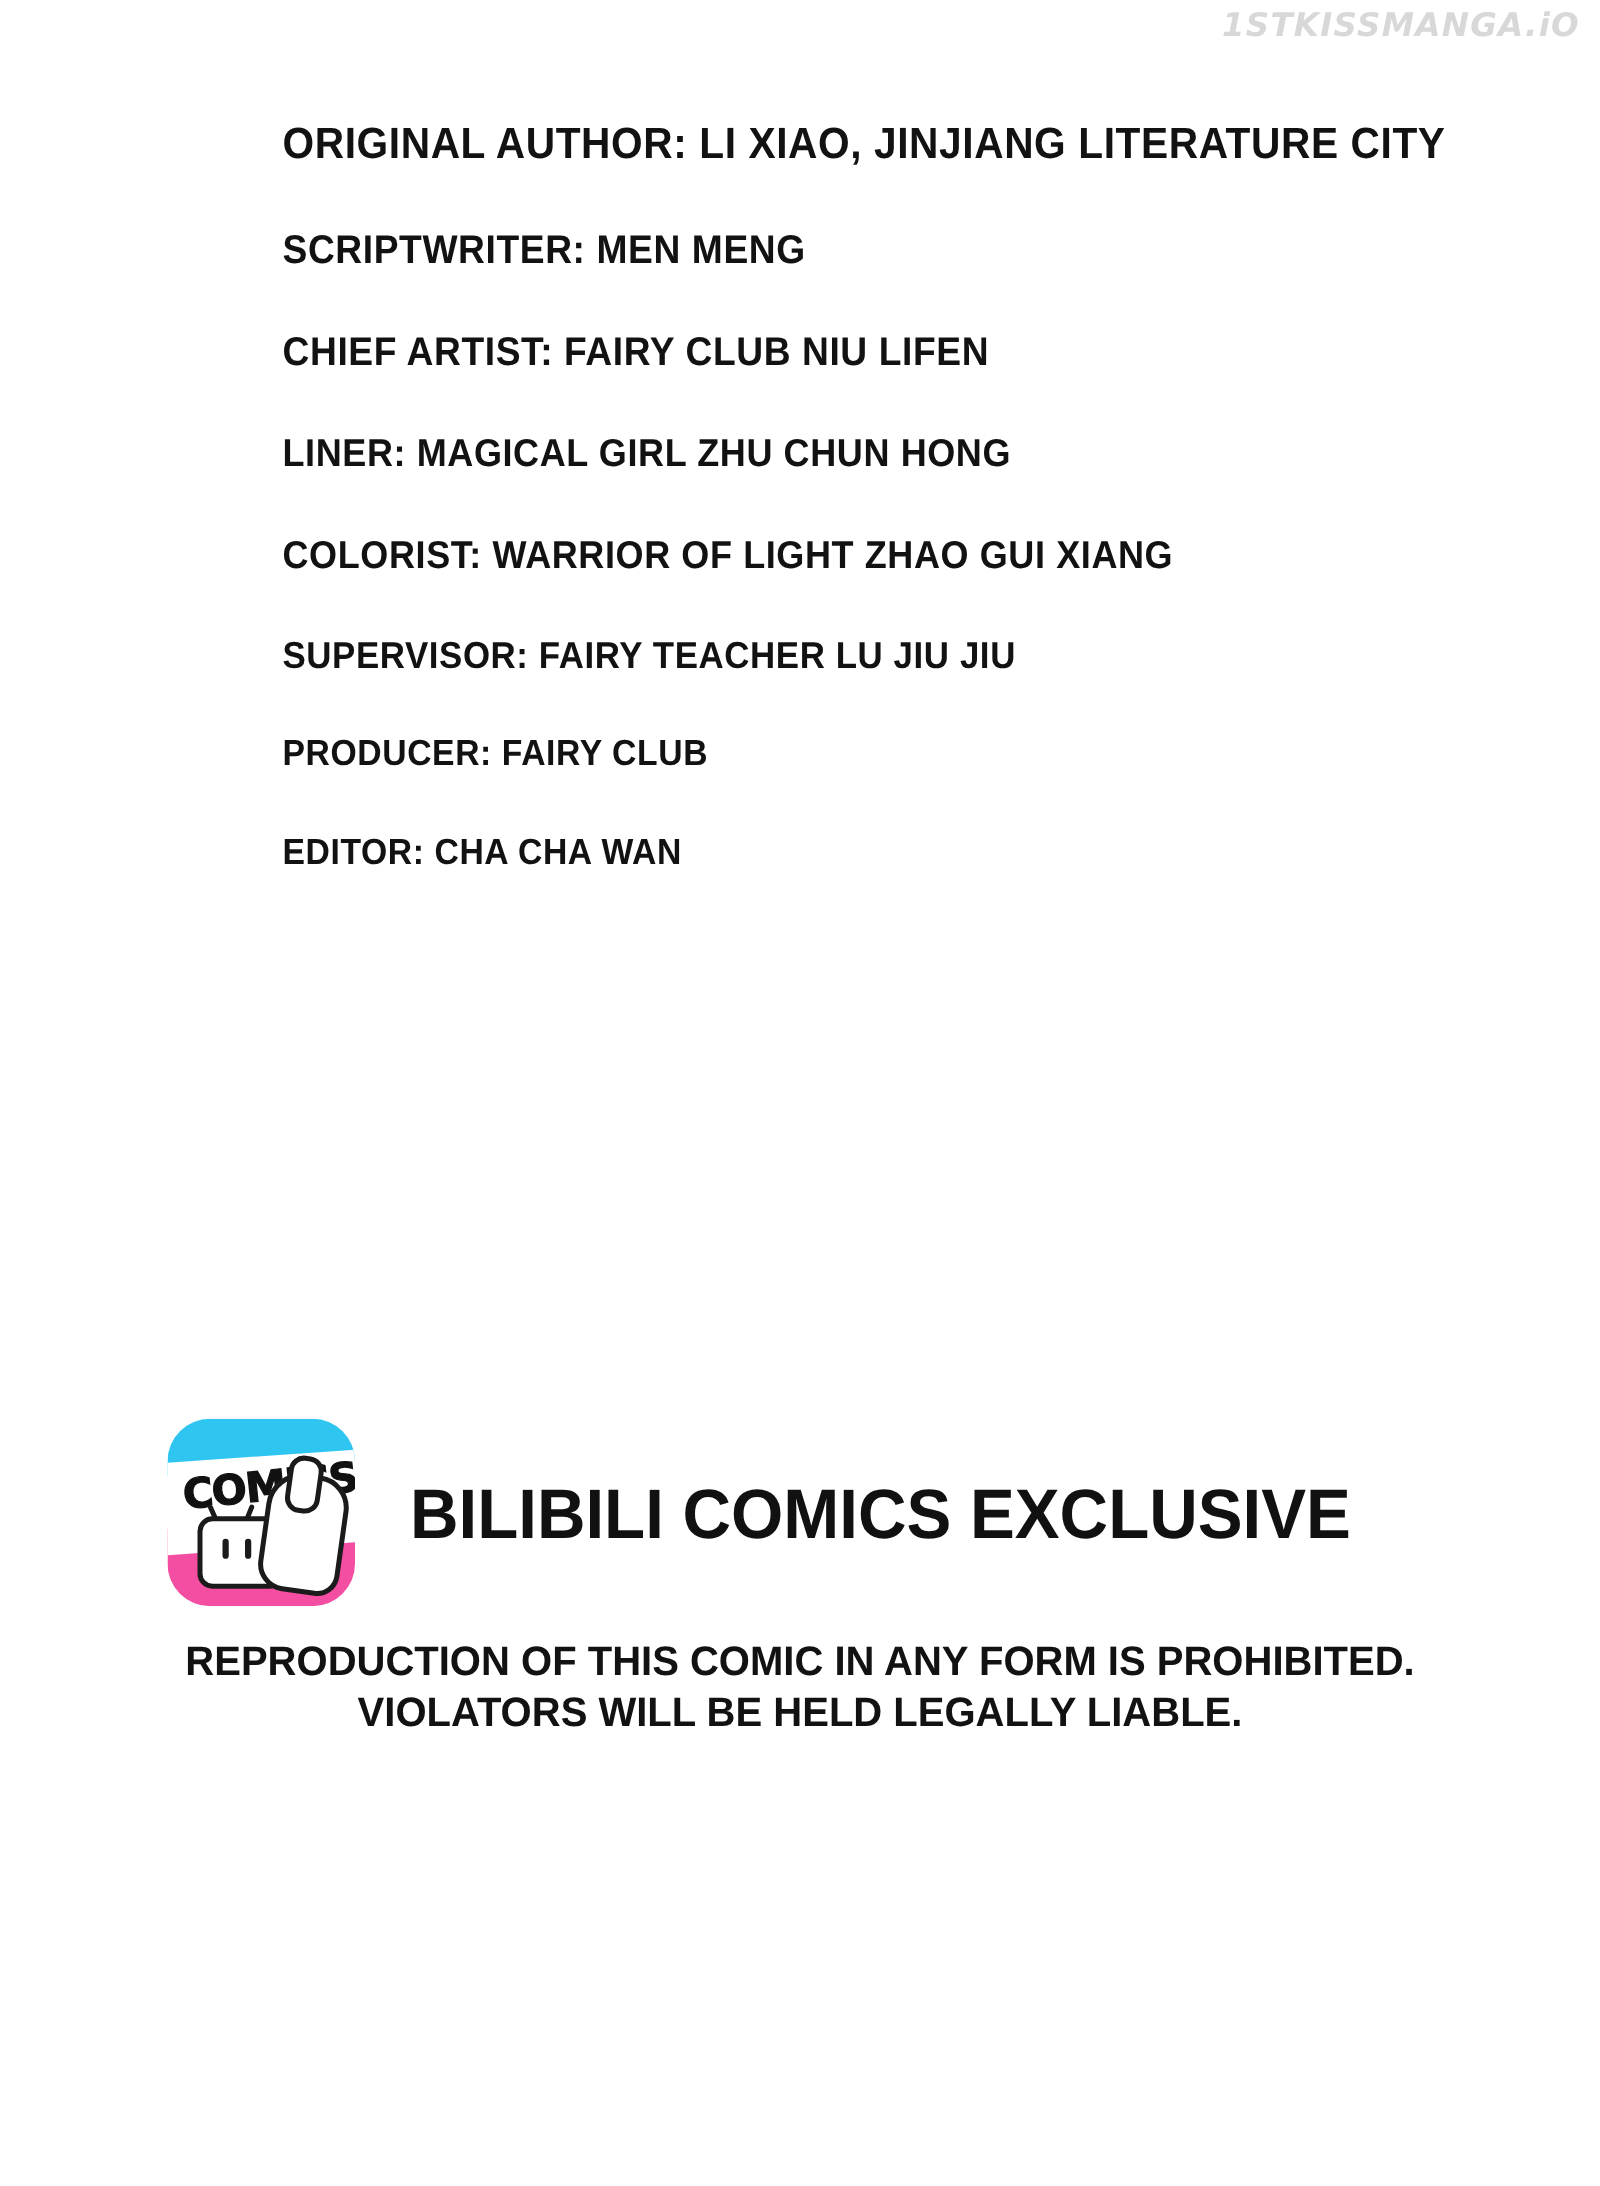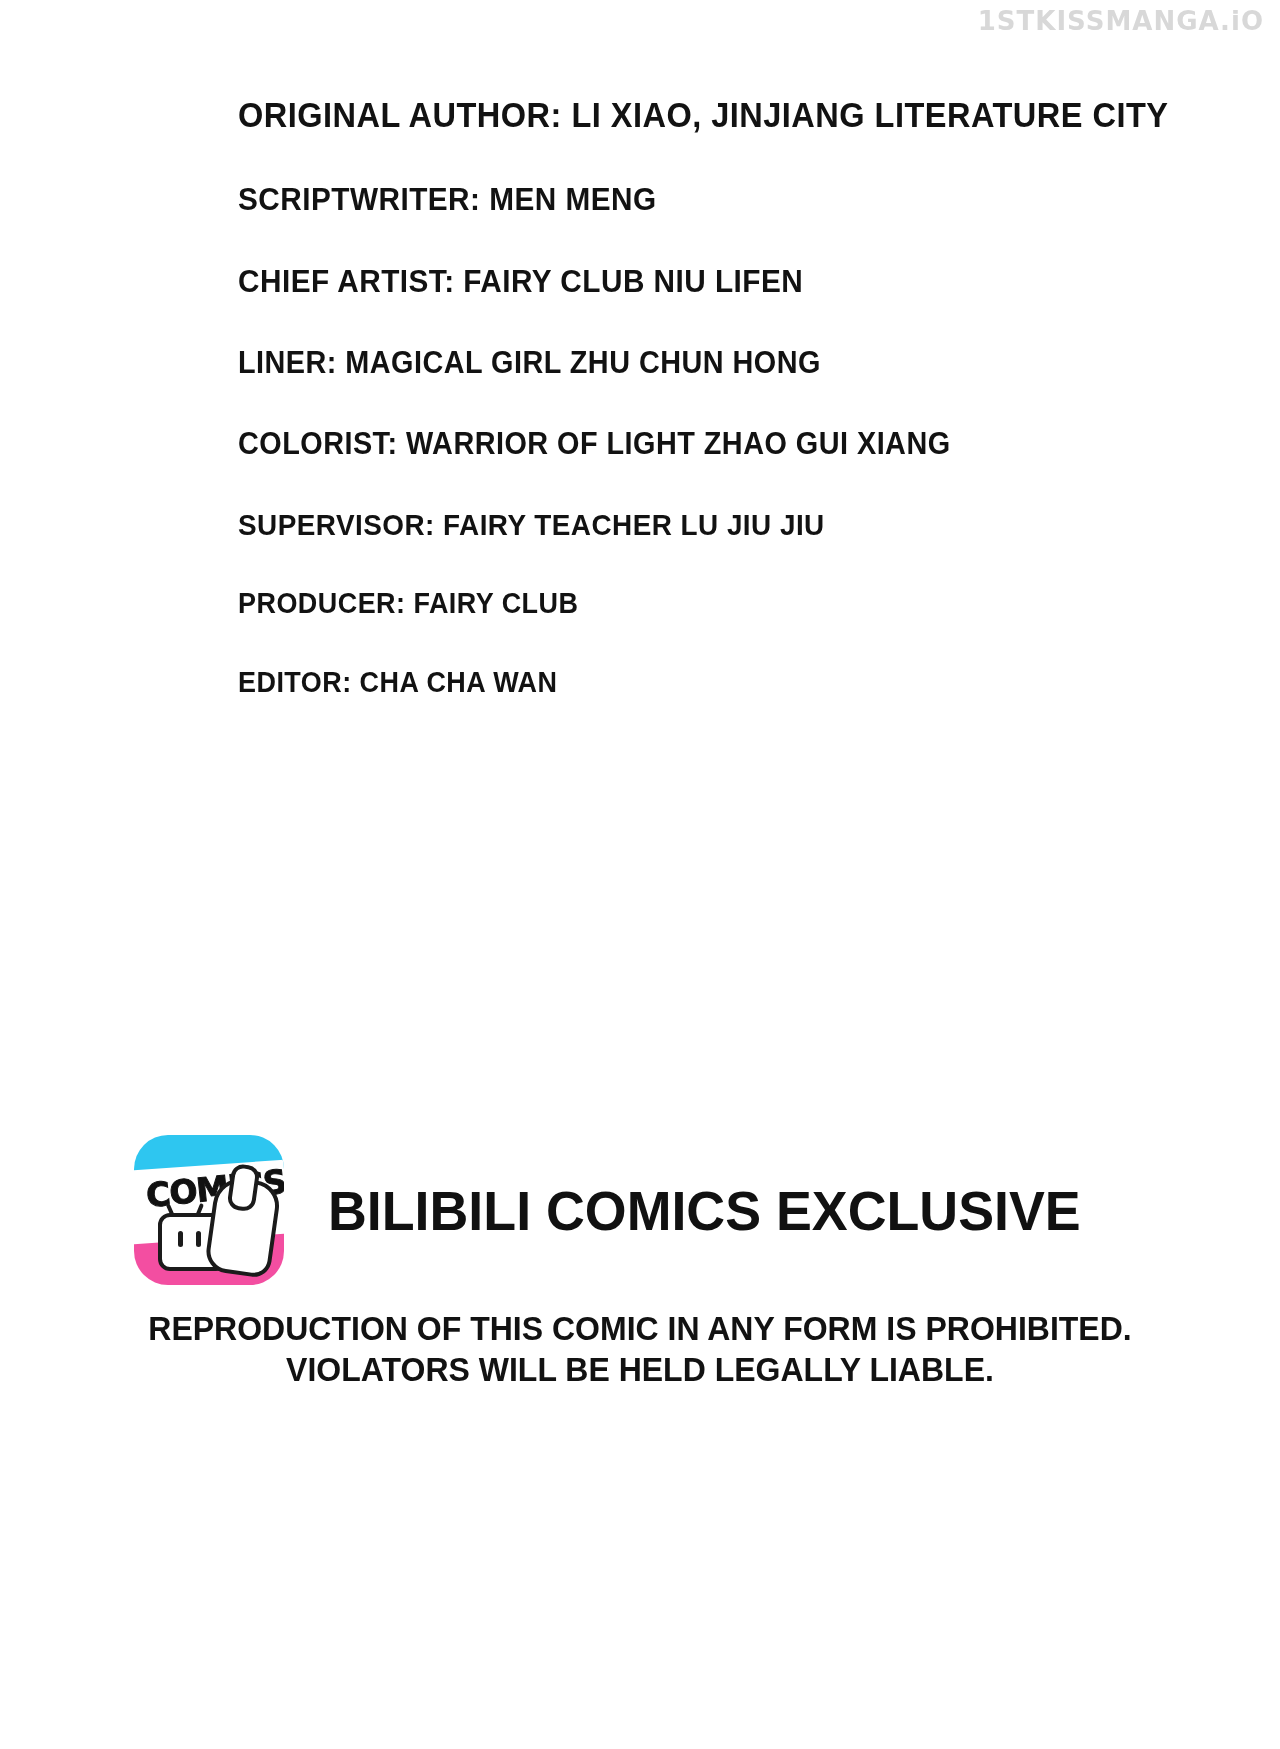--- a/index.html
+++ b/index.html
@@ -14,32 +14,33 @@
     position: relative;
     overflow: hidden;
   }
 
   
   .watermark {
     position: absolute;
     top: 6px;
     right: 16px;
     font-family: "DejaVu Sans", sans-serif;
+    font-style: italic;
     font-weight: bold;
     font-size: 26px;
     letter-spacing: 1px;
     color: #d8d8d8;
     user-select: none;
     white-space: nowrap;
   }
 
   
   .credits {
     position: absolute;
-    left: 238px;
+    left: 226px;
     top: 96px;
     width: 900px;
   }
   .credit-line {
     font-weight: bold;
     color: #121212;
     font-family: "Liberation Sans", sans-serif;
     letter-spacing: 0.5px;
     white-space: nowrap;
     line-height: 1.1;

